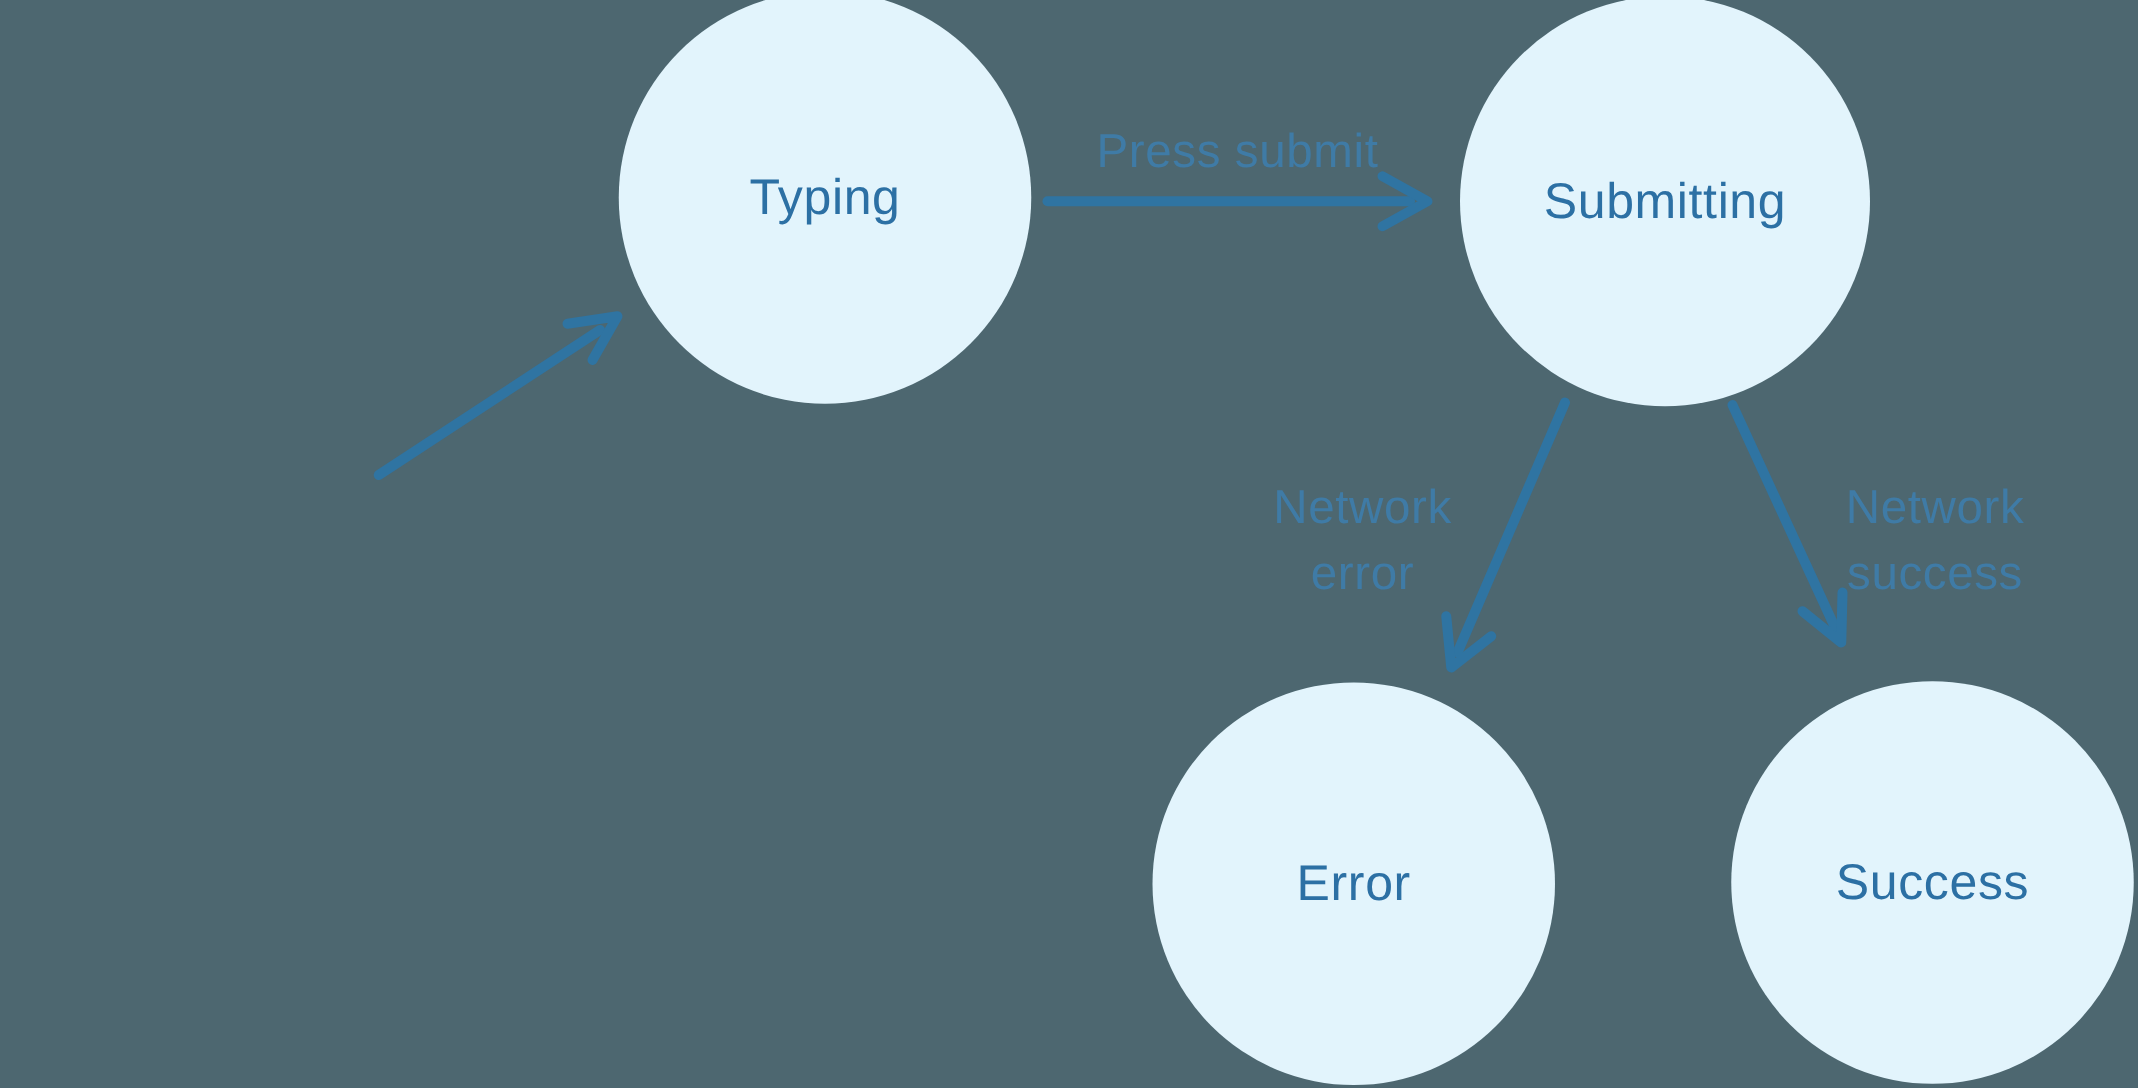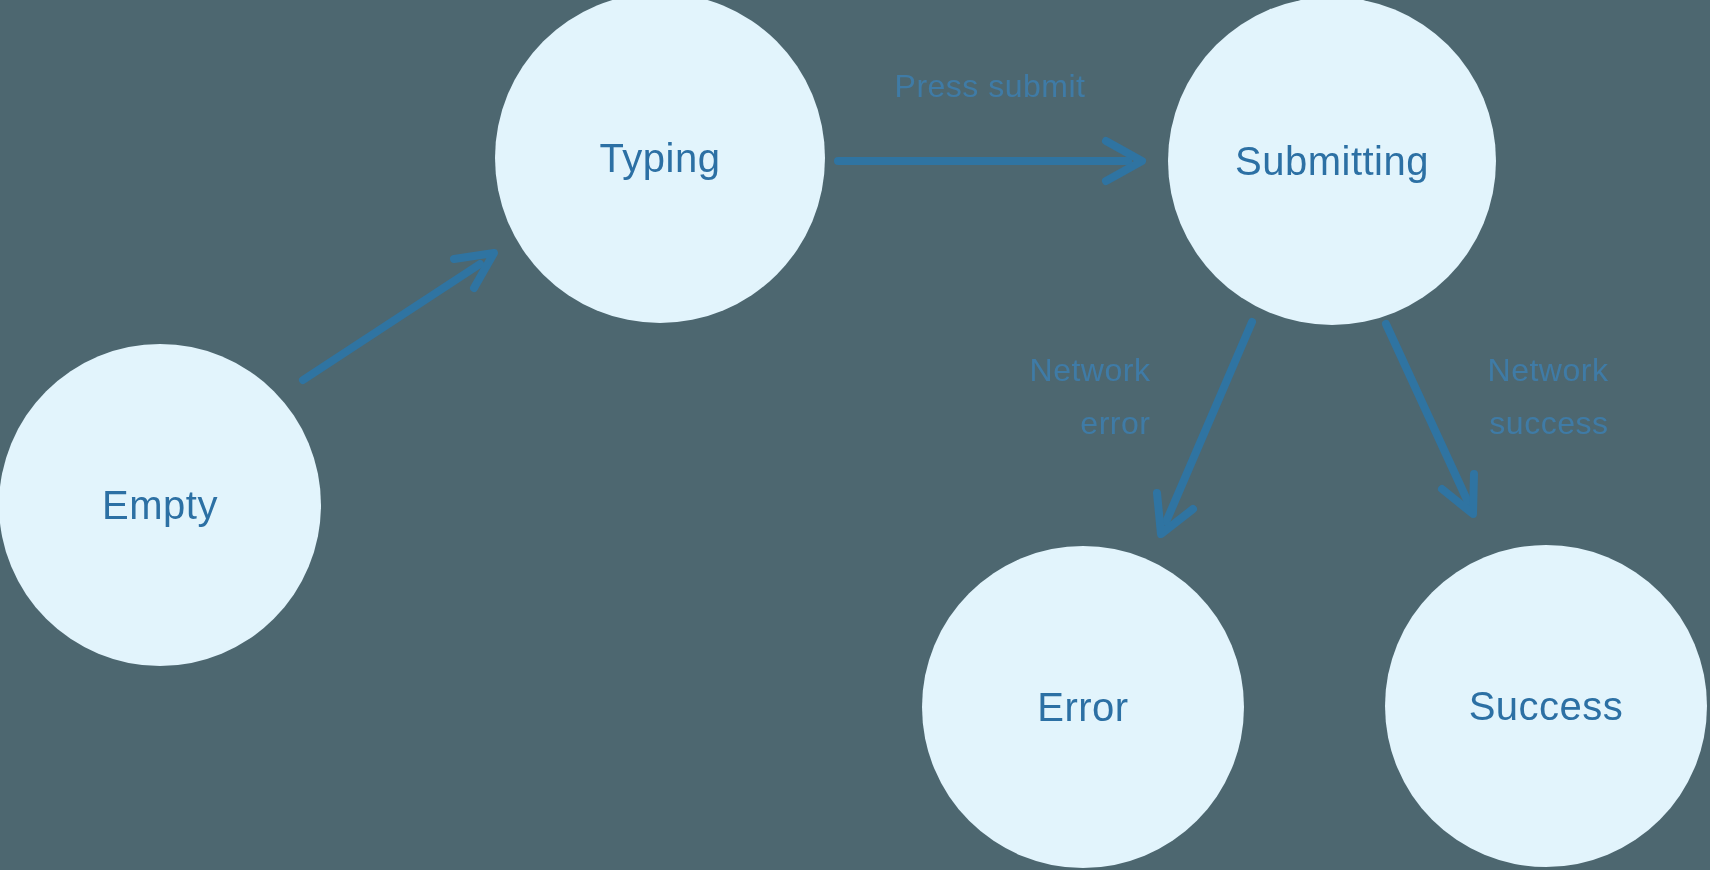--- a/index.html
+++ b/index.html
@@ -47,25 +47,26 @@
   }
   .node-empty      { left: -1px;  top: 344px; width: 322px; height: 322px; }
   .node-typing     { left: 495px; top: -7px;  width: 330px; height: 330px; }
   .node-submitting { left: 1168px;top: -3px;  width: 328px; height: 328px; }
   .node-error      { left: 922px; top: 546px; width: 322px; height: 322px; }
   .node-success    { left: 1385px;top: 545px; width: 322px; height: 322px; }
   .edge-label {
     position: absolute;
     transform: translate(-50%, -50%);
     color: #3F7BA6;
-    font-size: 32px;
+    font-size: 38px;
     line-height: 53px;
-    text-align: right;
+    text-align: center;
     letter-spacing: 0.5px;
     white-space: nowrap;
+    margin-top: 36px;
   }
   .edge-label span { display: block; }
   .label-start-typing    { left: 327px;  top: 236px; }
   .label-press-submit    { left: 990px;  top: 86px;  }
   .label-network-error   { left: 1090px; top: 397px; }
   .label-network-success { left: 1548px; top: 397px; }
 </style>
 </head>
 <body>
 
@@ -83,23 +84,20 @@
     <g>
       <path d="M 1252 322 L 1166 522" stroke="#2F74A2"></path>
       <path d="M 1157 493 L 1161 534 L 1193 509" stroke="#2F74A2"></path>
     </g>
     <g>
       <path d="M 1386 324 L 1468 502" stroke="#2F74A2"></path>
       <path d="M 1474 474 L 1473 514 L 1442 489" stroke="#2F74A2"></path>
     </g>
   </svg>
 
-  <div class="node node-empty">
-    <span class="node-label">Empty</span>
-  </div>
 
   <div class="node node-typing">
     <span class="node-label">Typing</span>
   </div>
 
   <div class="node node-submitting">
     <span class="node-label">Submitting</span>
   </div>
 
   <div class="node node-error">

